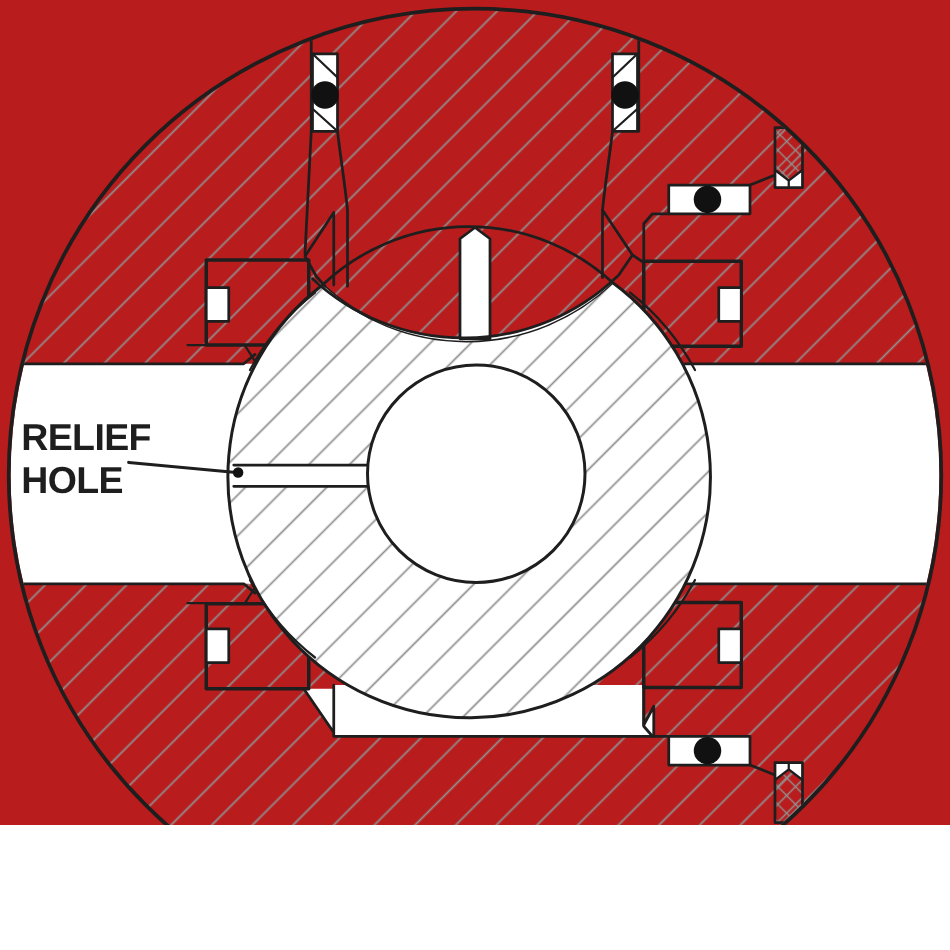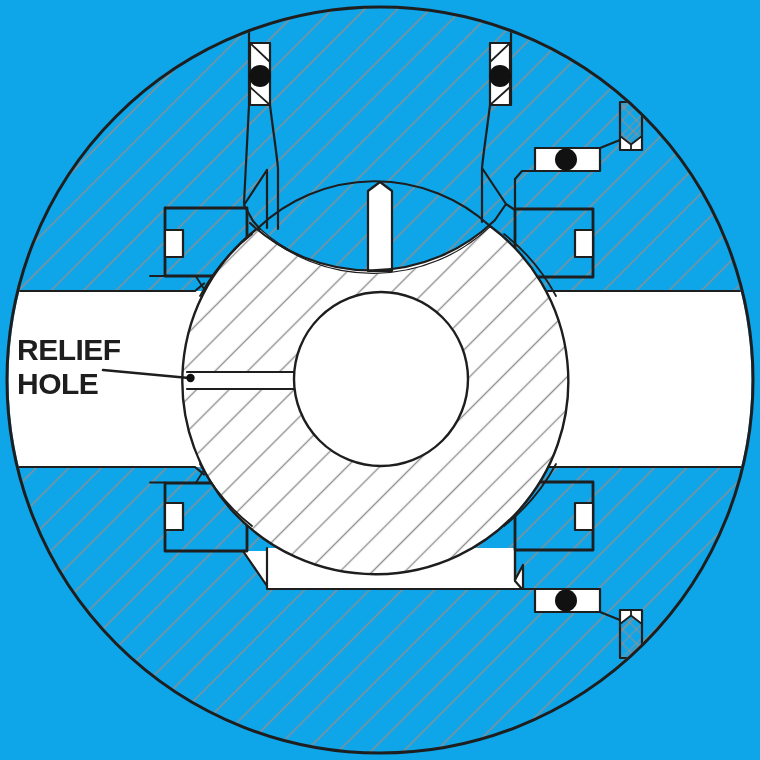--- a/index.html
+++ b/index.html
@@ -1,16 +1,16 @@
 <!DOCTYPE html>
 <html><head>
 <meta charset="utf-8">
 <style>
   html,body{margin:0;padding:0;background:#fff;}
-  #stage{width:760px;height:760px;position:relative;background:#0ea5e9;overflow:hidden;}
+  #stage{width:760px;height:660px;position:relative;background:#b91c1c;overflow:hidden;}
   svg{display:block;}
   .oln{fill:none;stroke:#1e1e1e;stroke-width:2.2;stroke-linejoin:round;stroke-linecap:round;}
   .oln-thick{fill:none;stroke:#1e1e1e;stroke-width:2.8;stroke-linejoin:round;}
   .oln-thin{fill:none;stroke:#1e1e1e;stroke-width:1.8;stroke-linejoin:round;stroke-linecap:round;}
   .wfill{fill:#ffffff;stroke:none;}
   .wpart{fill:#ffffff;stroke:#1e1e1e;stroke-width:2.2;stroke-linejoin:round;}
   .seal{fill:#111111;stroke:none;}
   .lbl{font-family:"Liberation Sans", sans-serif;font-size:30px;font-weight:700;fill:#1e1e1e;letter-spacing:-0.5px;}
 </style>
 </head>

